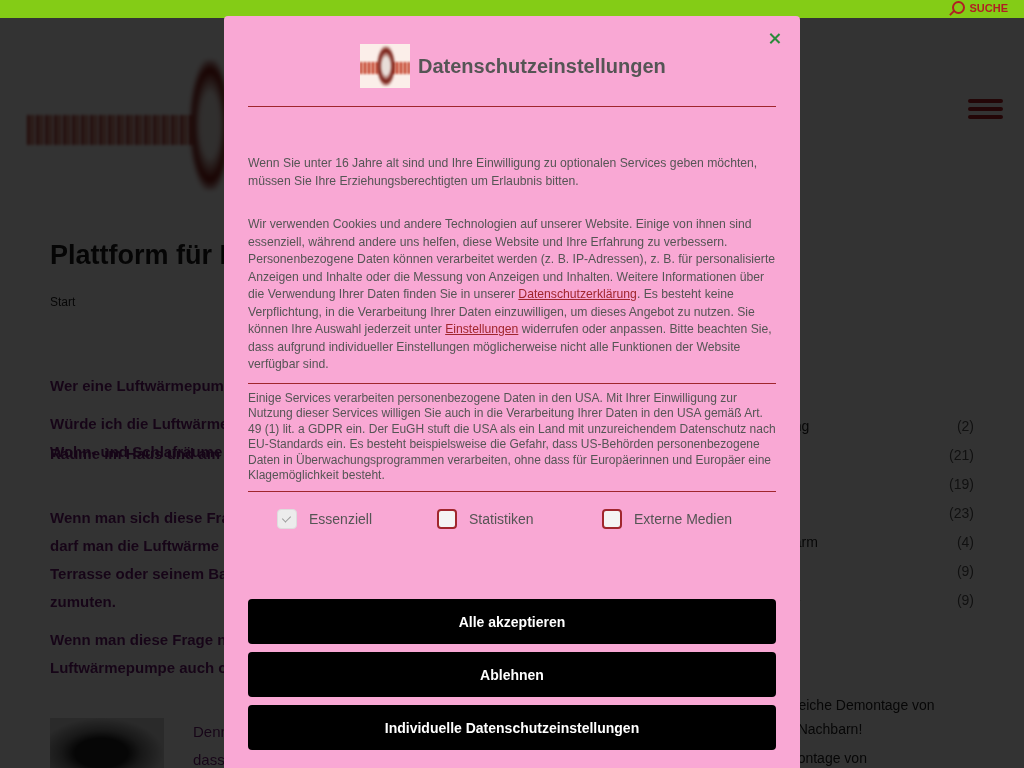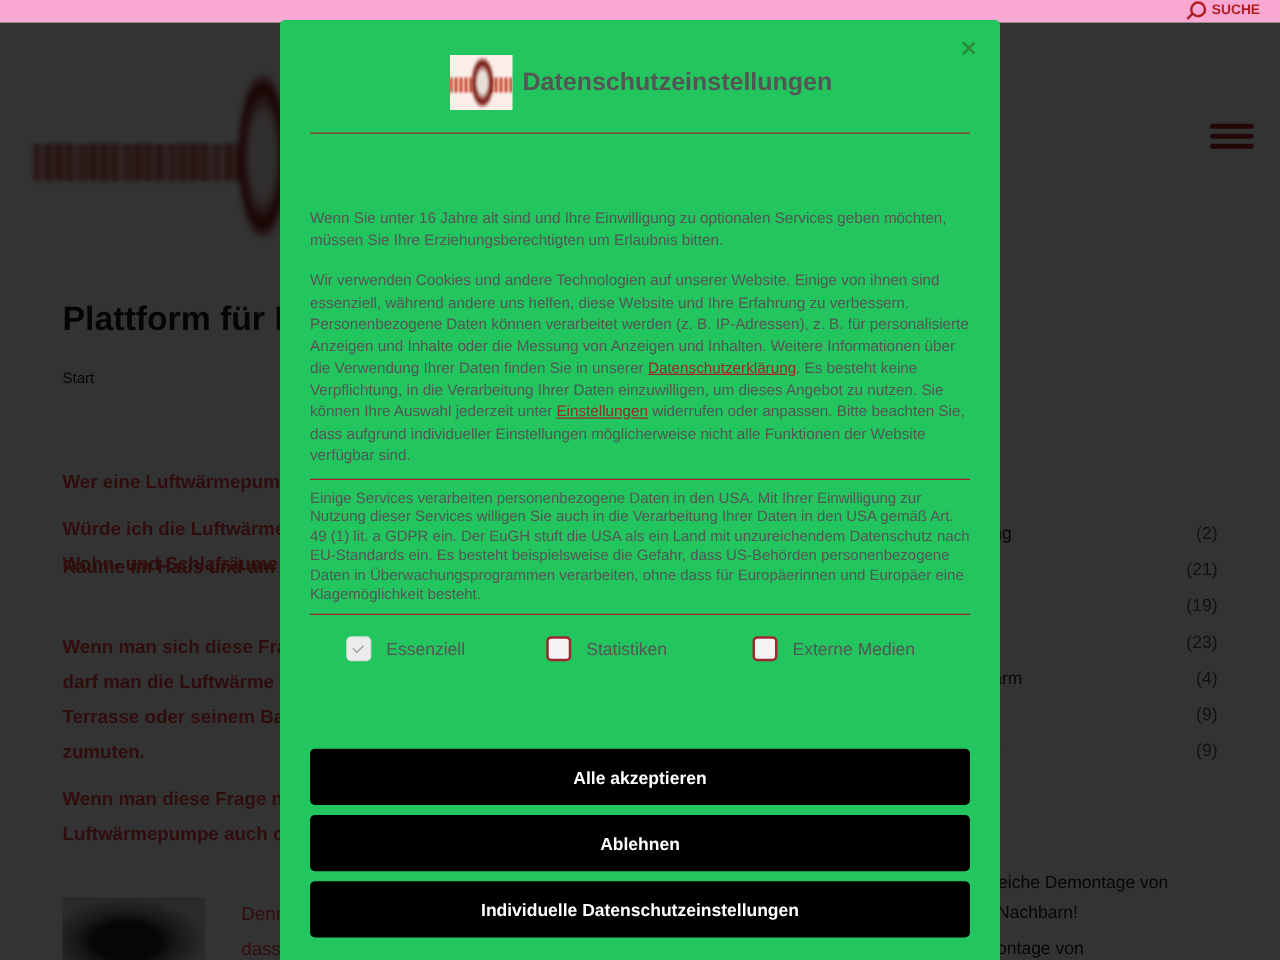--- a/index.html
+++ b/index.html
@@ -1,53 +1,53 @@
 <!DOCTYPE html>
 <html><head>
 <meta charset="utf-8">
 <style>
   * { box-sizing: border-box; margin: 0; padding: 0; }
   html, body { width: 1024px; height: 768px; overflow: hidden; }
   body { font-family: "Liberation Sans", sans-serif; background: #ffffff; position: relative; }
 
   
-  .topbar { position: absolute; left: 0; top: 0; width: 1024px; height: 18px; background: #f9a8d4; }
+  .topbar { position: absolute; left: 0; top: 0; width: 1024px; height: 18px; background: #84cc16; }
   .topbar .search { position: absolute; right: 16px; top: 1px; display: flex; align-items: center; gap: 4px;
     color: #b11f24; font-weight: bold; font-size: 11px; }
   .search-glyph { width: 13px; height: 13px; border: 2px solid #b11f24; border-radius: 50%; position: relative; }
   .search-glyph::after { content: ""; position: absolute; width: 6px; height: 2px; background: #b11f24;
     left: -5px; top: 9px; transform: rotate(-45deg); }
 
   .header { position: absolute; left: 0; top: 18px; width: 1024px; height: 190px; background: #fff; }
   .logo-art { position: absolute; left: 22px; top: 22px; width: 220px; height: 150px; }
   .logo-art .wave { position: absolute; left: 5px; top: 75px; width: 175px; height: 30px;
     background: repeating-linear-gradient(90deg, #a31a10 0 3px, #e5b4a8 3px 5px, #c0391f 5px 7px, #fff 7px 9px);
     filter: blur(1.5px); opacity: 0.85; }
   .logo-art .figure { position: absolute; left: 168px; top: 20px; width: 40px; height: 130px;
     background: radial-gradient(ellipse at center, #f0e8e4 0 35%, #7a0d06 60%, transparent 75%); filter: blur(2px); }
   .hamburger { position: absolute; right: 21px; top: 81px; width: 35px; height: 20px; display: flex; flex-direction: column; justify-content: space-between; }
   .hamburger span { display: block; height: 4px; background: #b11f24; border-radius: 2px; }
   .page-title { position: absolute; left: 50px; top: 240px; font-size: 27px; font-weight: bold; color: #1a1a1a; white-space: nowrap; }
   .crumb { position: absolute; left: 50px; top: 295px; font-size: 12px; color: #222; }
-  .para { position: absolute; left: 50px; font-size: 15px; font-weight: bold; color: #ef4444; line-height: 28px; white-space: nowrap; }
+  .para { position: absolute; left: 50px; font-size: 15px; font-weight: bold; color: #701a75; line-height: 28px; white-space: nowrap; }
   .para-normal { font-weight: normal; }
   .portrait { position: absolute; left: 50px; top: 718px; width: 114px; height: 50px;
     background: radial-gradient(ellipse at 45% 70%, #222 0 30%, #777 45%, #cfcfcf 70%); }
 
   .sidebar-counts { position: absolute; left: 776px; top: 412px; width: 198px; }
   .cat-row { position: absolute; left: 0; width: 198px; height: 29px; font-size: 14px; color: #222; }
   .cat-row .label { position: absolute; left: 10px; top: 6px; white-space: nowrap; }
   .cat-row .count { position: absolute; right: 0; top: 6px; color: #555; }
   .side-heading { position: absolute; left: 786px; top: 655px; font-size: 15px; font-weight: bold; color: #111; }
   .side-post { position: absolute; left: 786px; font-size: 14px; color: #222; line-height: 24px; white-space: nowrap; }
 
   .overlay { position: absolute; left: 0; top: 18px; width: 1024px; height: 750px; background: rgba(0,0,0,0.8); }
 
   
-  .modal { position: absolute; left: 224px; top: 16px; width: 576px; height: 752px; background: #22c55e;
+  .modal { position: absolute; left: 224px; top: 16px; width: 576px; height: 752px; background: #f9a8d4;
     border-radius: 4px 4px 0 0; overflow: hidden; }
   .close-btn { position: absolute; right: 18px; top: 16px; width: 14px; height: 14px; cursor: pointer; }
   .close-btn::before, .close-btn::after { content: ""; position: absolute; left: 6px; top: 0; width: 1.5px; height: 13px; background: #2a8a3a; }
   .close-btn::before { transform: rotate(45deg); }
   .close-btn::after { transform: rotate(-45deg); }
   .modal-head { position: absolute; left: 136px; top: 28px; display: flex; align-items: center; gap: 8px; }
   .modal-logo { width: 50px; height: 44px; position: relative; background: #fbeee9; overflow: hidden; }
   .modal-logo .w { position: absolute; left: 0; top: 18px; width: 50px; height: 12px;
     background: repeating-linear-gradient(90deg, #b7250f 0 2px, #f2c5b4 2px 4px); filter: blur(0.8px); }
   .modal-logo .f { position: absolute; left: 17px; top: 2px; width: 18px; height: 40px;
@@ -150,21 +150,21 @@
   <div class="modal-head">
     <div class="modal-logo">
       <div class="w"></div>
       <div class="f"></div>
     </div>
     <div class="modal-title">Datenschutzeinstellungen</div>
   </div>
 
   <div class="rule" style="top:90px"></div>
 
-  <p class="modal-text" style="top:150px">Wenn Sie unter 16 Jahre alt sind und Ihre Einwilligung zu optionalen Services geben möchten, müssen Sie Ihre Erziehungsberechtigten um Erlaubnis bitten.</p>
+  <p class="modal-text" style="top:139px">Wenn Sie unter 16 Jahre alt sind und Ihre Einwilligung zu optionalen Services geben möchten, müssen Sie Ihre Erziehungsberechtigten um Erlaubnis bitten.</p>
 
   <p class="modal-text" style="top:200px">
     <span>Wir verwenden Cookies und andere Technologien auf unserer Website. Einige von ihnen sind essenziell, während andere uns helfen, diese Website und Ihre Erfahrung zu verbessern. Personenbezogene Daten können verarbeitet werden (z. B. IP-Adressen), z. B. für personalisierte Anzeigen und Inhalte oder die Messung von Anzeigen und Inhalten. Weitere Informationen über die Verwendung Ihrer Daten finden Sie in unserer </span><a>Datenschutzerklärung</a><span>. Es besteht keine Verpflichtung, in die Verarbeitung Ihrer Daten einzuwilligen, um dieses Angebot zu nutzen. Sie können Ihre Auswahl jederzeit unter </span><a>Einstellungen</a><span> widerrufen oder anpassen. Bitte beachten Sie, dass aufgrund individueller Einstellungen möglicherweise nicht alle Funktionen der Website verfügbar sind.</span>
   </p>
 
   <div class="rule" style="top:367px"></div>
 
   <p class="modal-text small" style="top:375px">Einige Services verarbeiten personenbezogene Daten in den USA. Mit Ihrer Einwilligung zur Nutzung dieser Services willigen Sie auch in die Verarbeitung Ihrer Daten in den USA gemäß Art. 49 (1) lit. a GDPR ein. Der EuGH stuft die USA als ein Land mit unzureichendem Datenschutz nach EU-Standards ein. Es besteht beispielsweise die Gefahr, dass US-Behörden personenbezogene Daten in Überwachungsprogrammen verarbeiten, ohne dass für Europäerinnen und Europäer eine Klagemöglichkeit besteht.</p>
 
   <div class="rule" style="top:475px"></div>

